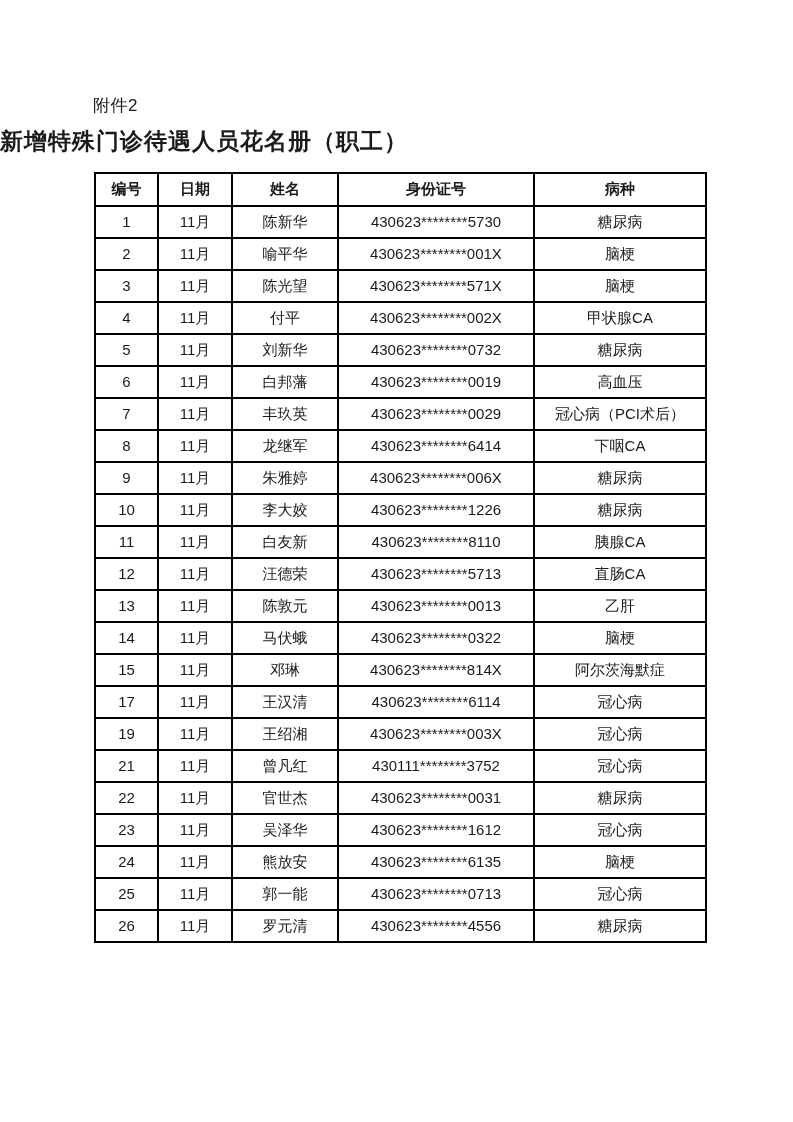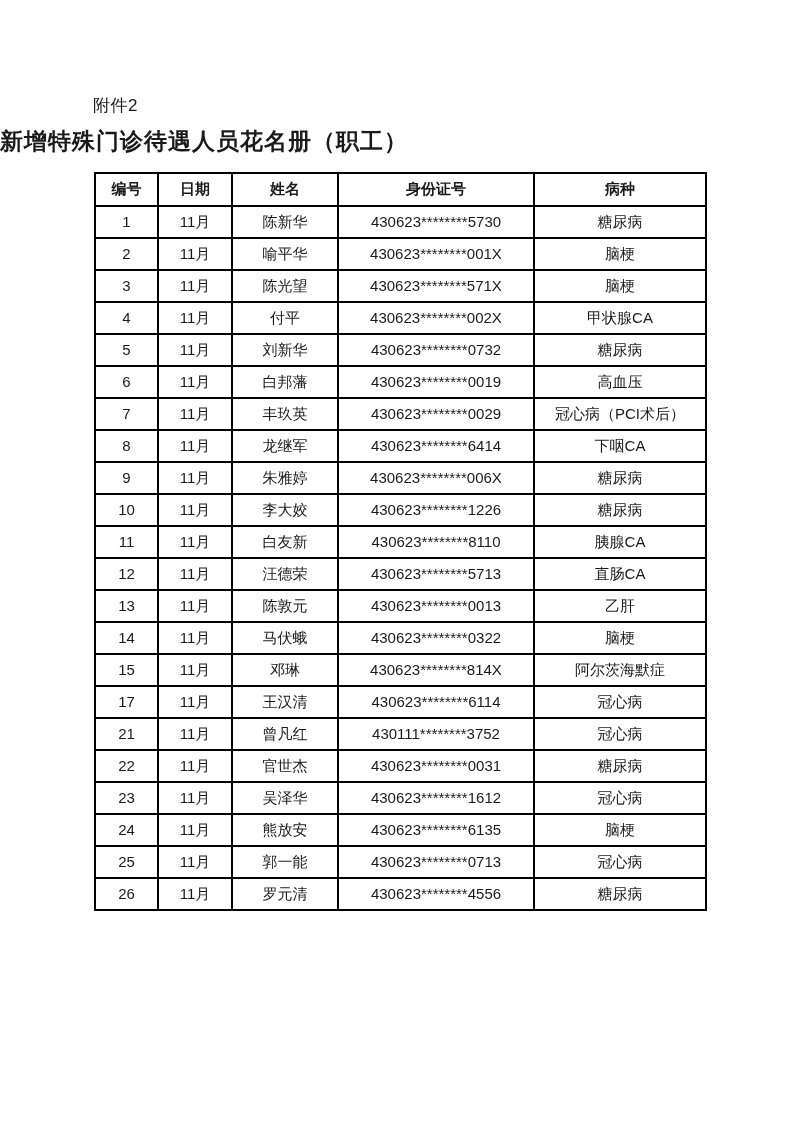--- a/index.html
+++ b/index.html
@@ -203,20 +203,27 @@
           <td>阿尔茨海默症</td>
         </tr>
         <tr>
           <td>17</td>
           <td>11月</td>
           <td>王汉清</td>
           <td>430623********6114</td>
           <td>冠心病</td>
         </tr>
         <tr>
+          <td>19</td>
+          <td>11月</td>
+          <td>王绍湘</td>
+          <td>430623********003X</td>
+          <td>冠心病</td>
+        </tr>
+        <tr>
           <td>21</td>
           <td>11月</td>
           <td>曾凡红</td>
           <td>430111********3752</td>
           <td>冠心病</td>
         </tr>
         <tr>
           <td>22</td>
           <td>11月</td>
           <td>官世杰</td>

